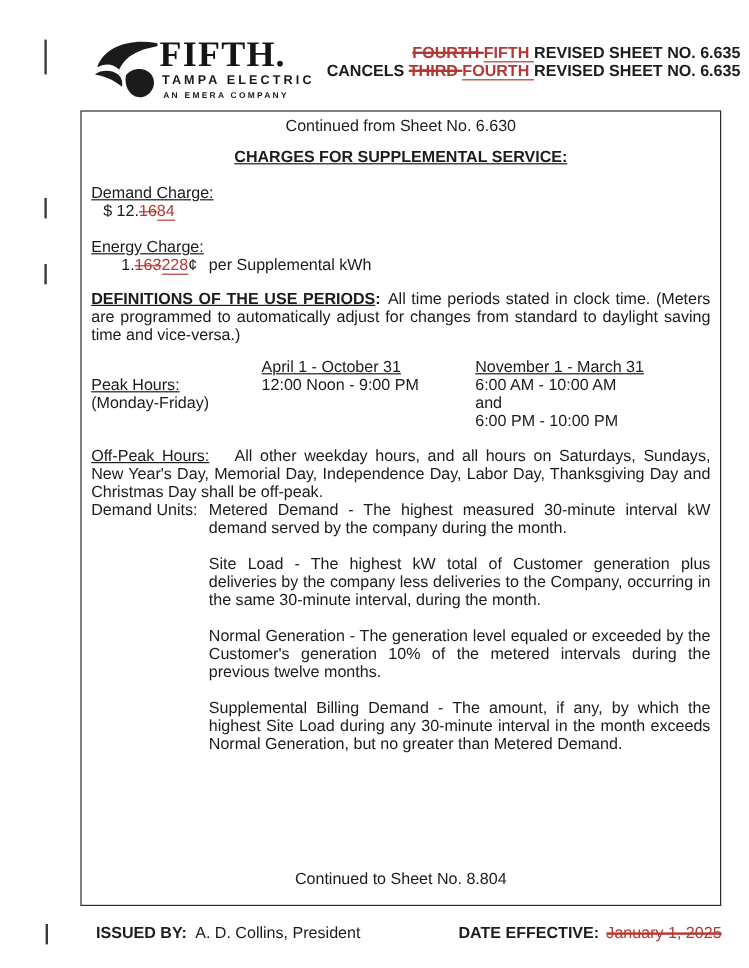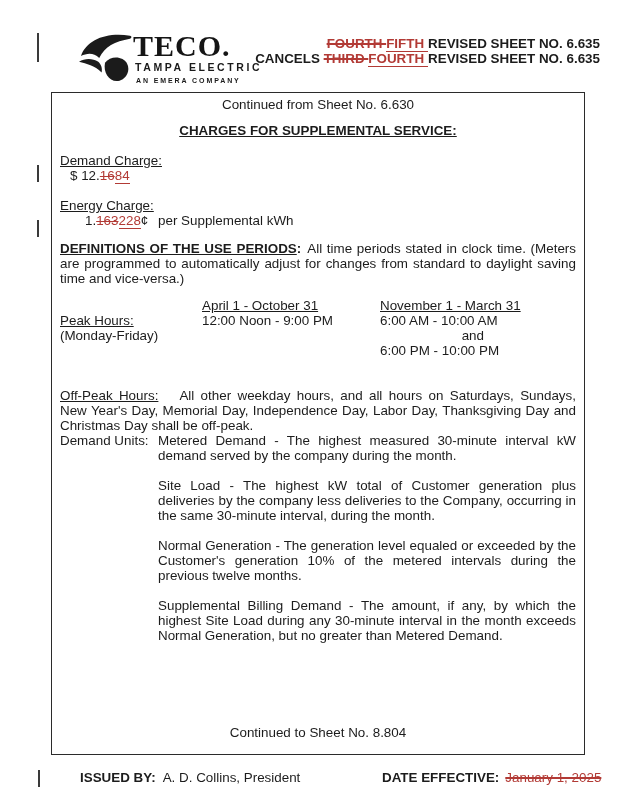--- a/index.html
+++ b/index.html
@@ -35,29 +35,29 @@
   .brand{
     position:absolute;left:55px;top:0px;
     font-family:"Liberation Serif","DejaVu Serif",serif;
     font-weight:700;font-size:30px;line-height:30px;letter-spacing:1px;color:#151515;
   }
   .tagline1{position:absolute;left:57px;top:29px;font-weight:700;font-size:10.5px;letter-spacing:2.6px;color:#1a1a1a;white-space:nowrap;}
   .tagline2{position:absolute;left:58px;top:42px;font-weight:700;font-size:7px;letter-spacing:1.9px;color:#1a1a1a;white-space:nowrap;}
 
   
   .rev-block{
-    position:absolute;right:24px;top:36px;
+    position:absolute;right:7px;top:36px;
     text-align:right;font-weight:700;font-size:13.4px;line-height:15px;white-space:nowrap;
   }
   .rev-old{color:var(--red);text-decoration:line-through;text-decoration-thickness:1.5px;}
   .rev-new{color:var(--red);border-bottom:1.5px solid var(--red);padding-right:4px;}
 
   
   .box{
-    position:absolute;left:51px;top:92px;width:534px;height:663px;
+    position:absolute;left:67px;top:92px;width:534px;height:663px;
     border:1.5px solid #2b2b2b;
     padding:4px 8px 6px 8px;
     display:flex;flex-direction:column;
   }
   .center{text-align:center;}
   .bold{font-weight:700;}
   .underline{text-decoration:underline;}
   .title{margin-top:11px;}
   .sec-label{margin-top:15px;}
   .charge-row{display:flex;}
@@ -73,23 +73,23 @@
 
   .peak-table{position:relative;height:62px;margin-top:12px;flex:none;}
   .pt{position:absolute;white-space:nowrap;}
   .pt-c1{left:0;}
   .pt-c2{left:142px;}
   .pt-c3{left:320px;}
   .pt-r0{top:0;text-align:right;}
   .pt-r1{top:15px;}
   .pt-r2{top:30px;}
   .pt-r3{top:45px;}
-  .pt-and{width:104px;text-align:right;white-space:nowrap;}
+  .pt-and{width:104px;text-align:left;white-space:nowrap;}
 
-  .offpeak-para{margin-top:28px;}
+  .offpeak-para{margin-top:12px;}
   .offpeak-gap{padding-left:21px;}
   .billing-heading{margin-top:12px;}
   .billing-row{display:flex;}
   .billing-label{width:98px;flex:none;}
   .billing-indent{margin-left:98px;margin-top:15px;}
   .continued-to{margin-top:auto;margin-bottom:8px;}
 
   
   .footer-left{position:absolute;left:80px;top:770px;white-space:nowrap;}
   .footer-right{position:absolute;left:382px;top:770px;white-space:nowrap;}
@@ -105,21 +105,21 @@
   <div class="change-bar bar-demand"></div>
   <div class="change-bar bar-energy"></div>
   <div class="change-bar bar-footer"></div>
 
   <div class="logo">
     <svg class="logo-mark" width="54" height="50" viewBox="0 0 56 52">
       <path d="M3 25 C9 8 30 0 54 4 C56 4.4 56 6.4 54 7 C38 10 28 15 22 27 C16 21 9 22 3 25 Z" fill="#1b1b1b"></path>
       <path d="M1 31 C7 27 15 27 21 31 C24 33.5 25.5 38 24.5 42 C17 35 9 33 1 31 Z" fill="#1b1b1b"></path>
       <path d="M28 32 C34 24 47 25 51 33 C55 41 49 51 40 51 C32 51 26 42 28 32 Z" fill="#1b1b1b"></path>
     </svg>
-    <div class="brand">TECO.</div>
+    <div class="brand">FIFTH.</div>
     <div class="tagline1">TAMPA ELECTRIC</div>
     <div class="tagline2">AN EMERA COMPANY</div>
   </div>
 
   <div class="rev-block">
     <div class="rev-line"><span class="rev-old">FOURTH&nbsp;</span><span class="rev-new">FIFTH</span><span>REVISED SHEET NO. 6.635</span></div>
     <div class="rev-line"><span>CANCELS&nbsp;</span><span class="rev-old">THIRD&nbsp;</span><span class="rev-new">FOURTH</span><span>REVISED SHEET NO. 6.635</span></div>
   </div>
 
   <main class="box">

